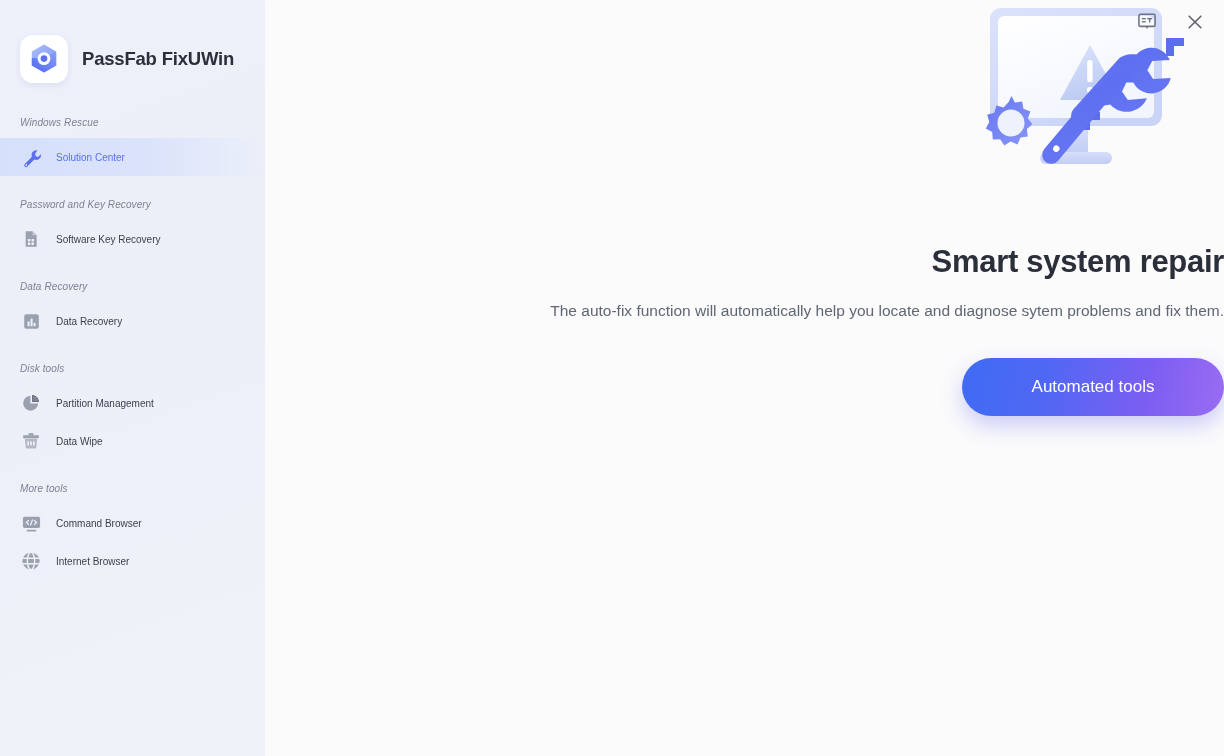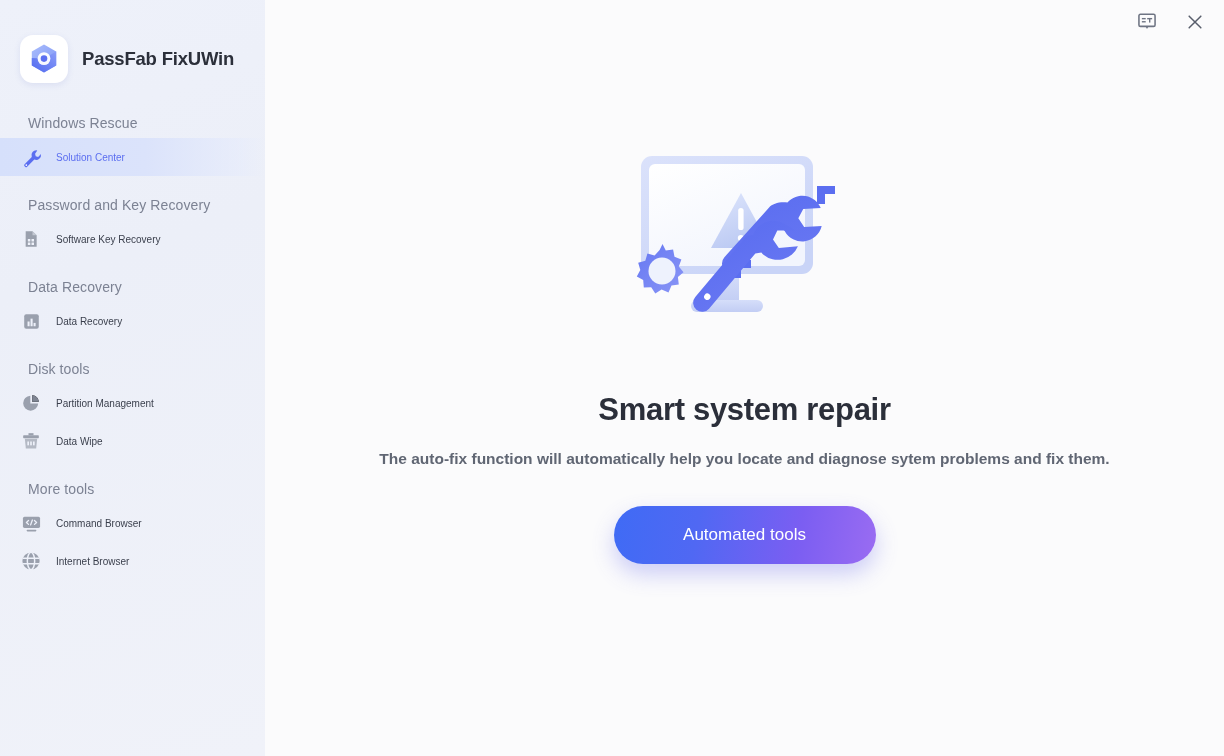--- a/index.html
+++ b/index.html
@@ -50,26 +50,27 @@
     font-size: 18.5px;
     font-weight: bold;
     color: #2b2f3a;
     letter-spacing: -0.2px;
     white-space: nowrap;
   }
 
   .nav { padding-top: 20px; }
 
   .nav-group-label {
-    font-size: 14px;
+    font-size: 10px;
     color: #7c8293;
-    padding: 0 0 0 28px;
+    padding: 0 0 0 20px;
     height: 30px;
     line-height: 30px;
     letter-spacing: 0.1px;
+    font-style: italic;
   }
   .group-spacer { height: 14px; }
 
   .nav-item {
     position: relative;
     display: flex;
     align-items: center;
     gap: 14px;
     height: 38px;
     padding-left: 20px;
@@ -119,39 +120,37 @@
     align-items: center;
     justify-content: center;
     cursor: pointer;
     border-radius: 5px;
   }
 
   .hero {
     width: 100%;
     display: flex;
     flex-direction: column;
-    align-items: center;
-    padding-top: 148px;
+    align-items: flex-end;
   }
   .illus { width: 260px; height: 200px; }
 
   .headline {
     margin-top: 44px;
     font-size: 31px;
     font-weight: bold;
     color: #2b2f3a;
     letter-spacing: -0.3px;
   }
   .subline {
     margin-top: 22px;
     font-size: 15.5px;
     color: #606673;
     text-align: center;
     white-space: nowrap;
-    font-weight: bold;
   }
   .cta {
     margin-top: 38px;
     width: 262px;
     height: 58px;
     border: none;
     border-radius: 29px;
     background: linear-gradient(100deg, #3f6bf5 0%, #5068f3 32%, #7b5ef2 70%, #9a6cf2 100%);
     color: #ffffff;
     font-size: 17px;

